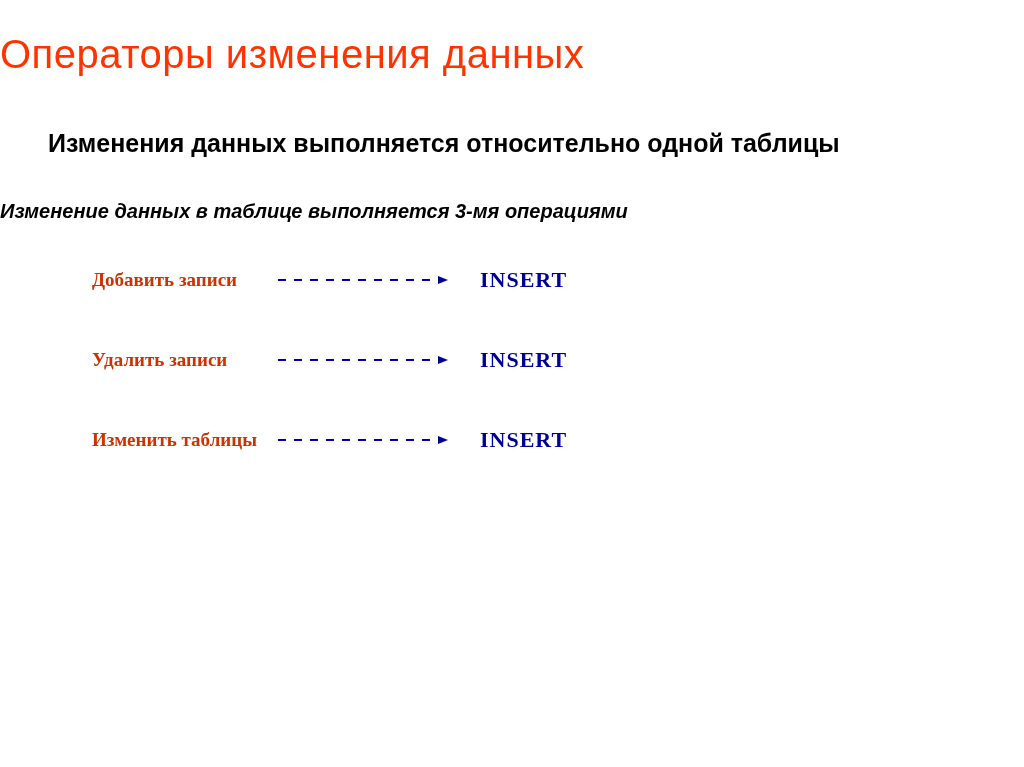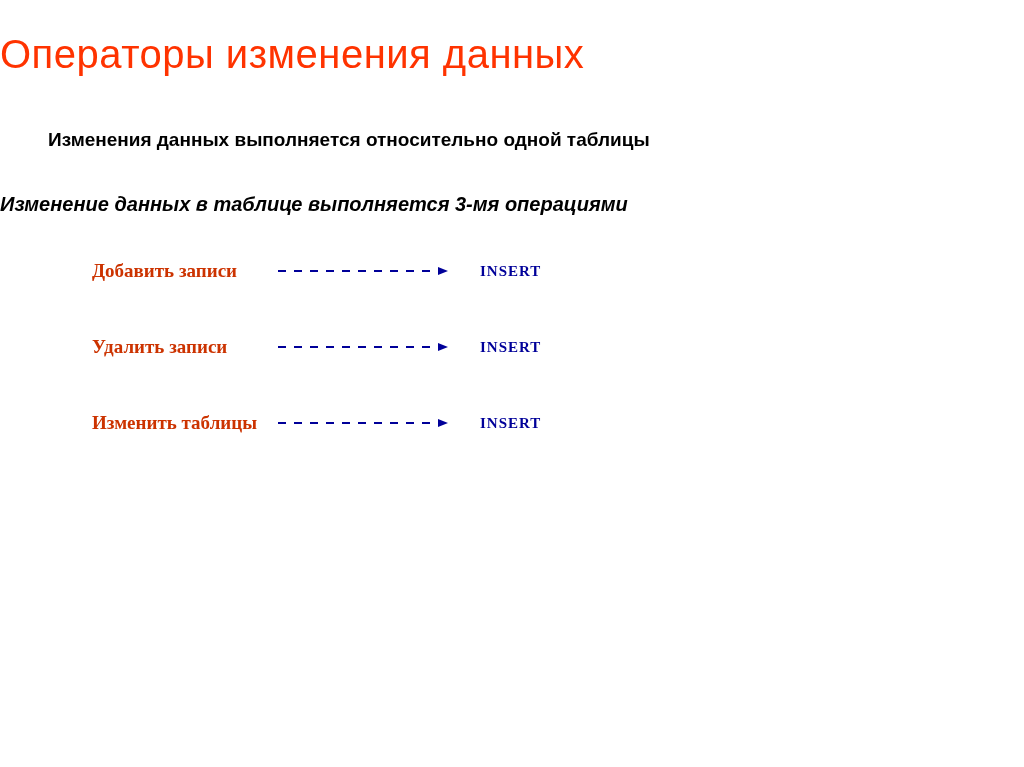--- a/index.html
+++ b/index.html
@@ -17,21 +17,21 @@
     .title {
       color: #ff3300;
       font-size: 40px;
       font-weight: normal;
       text-align: left;
       padding-top: 32px;
       letter-spacing: 0.5px;
     }
     .subtitle {
       color: #000000;
-      font-size: 19px;
+      font-size: 25px;
       font-weight: bold;
       padding-left: 48px;
       padding-top: 52px;
     }
     .subtitle2 {
       color: #000000;
       font-size: 20px;
       font-weight: bold;
       font-style: italic;
       padding-top: 42px;
@@ -54,21 +54,21 @@
       flex-shrink: 0;
     }
     .op-arrow {
       width: 180px;
       flex-shrink: 0;
       padding-left: 6px;
       padding-right: 6px;
     }
     .op-command {
       color: #000099;
-      font-size: 15px;
+      font-size: 22px;
       font-weight: bold;
       padding-left: 28px;
       letter-spacing: 1px;
     }
     .arrow-svg {
       display: block;
     }
   </style>
 </head>
 <body>

